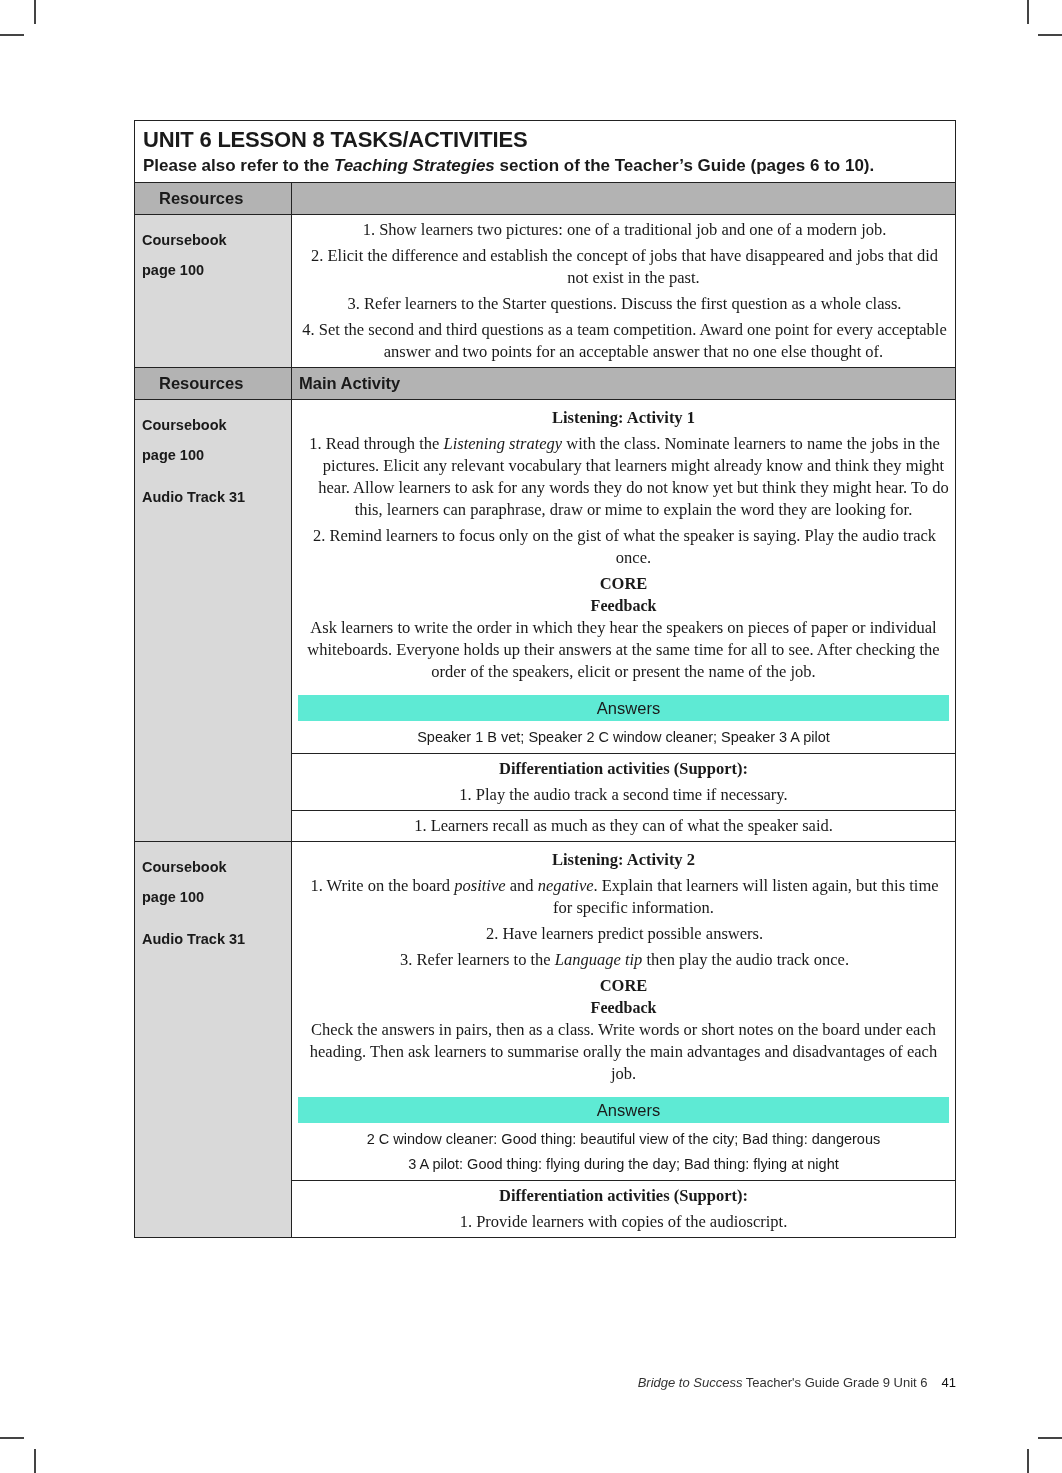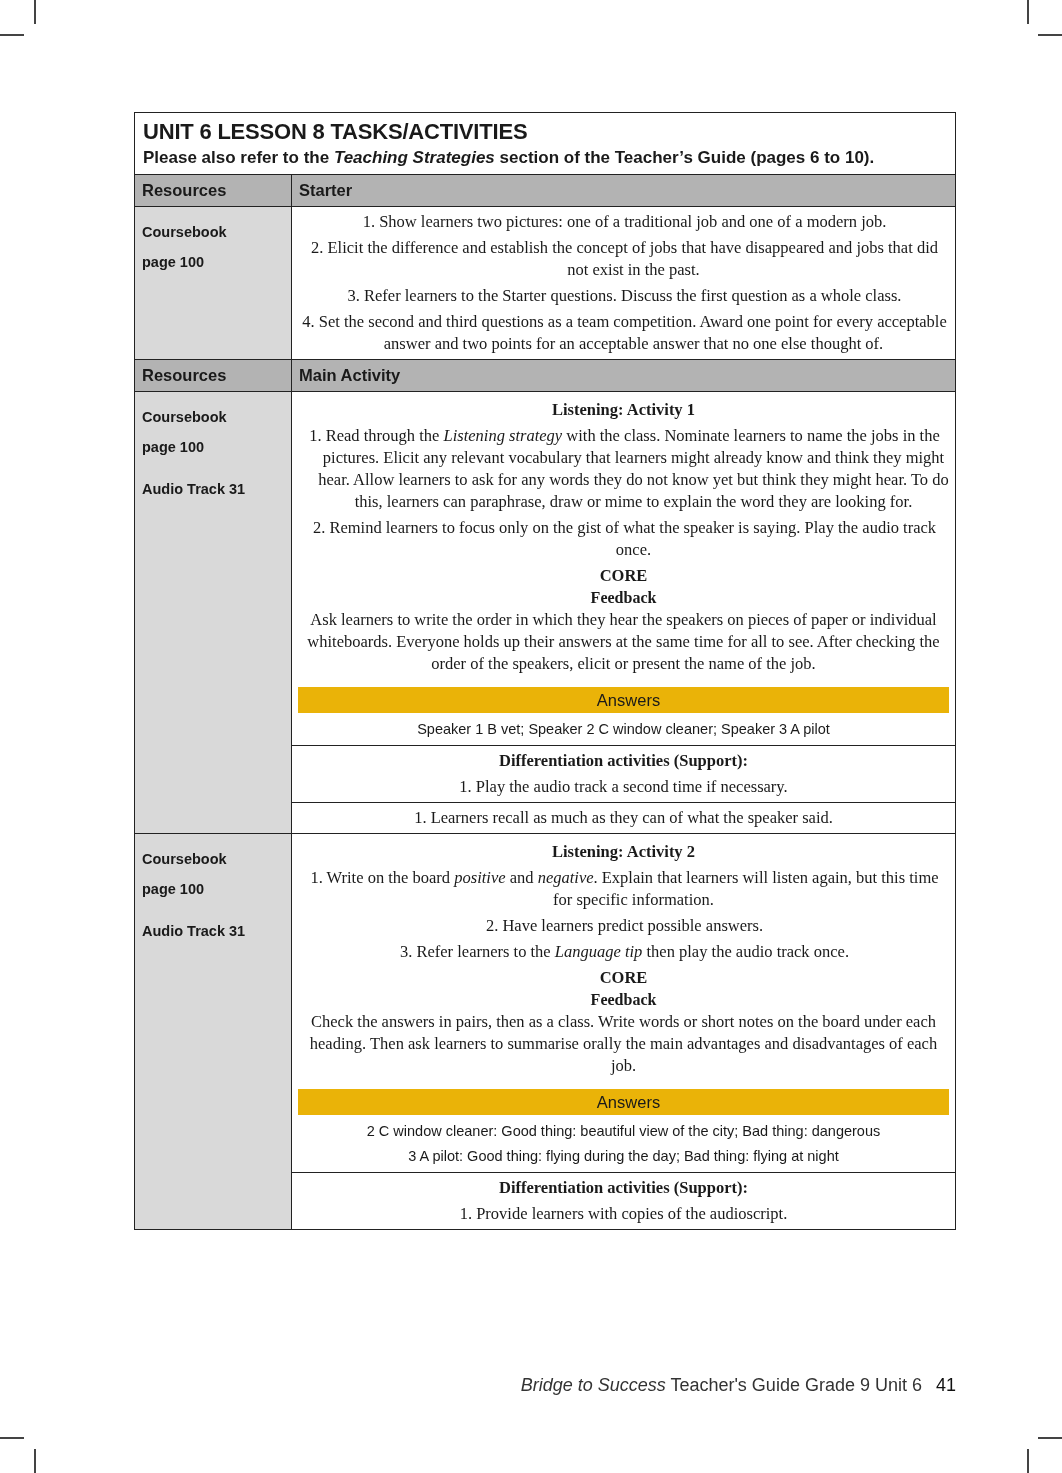--- a/index.html
+++ b/index.html
@@ -1,51 +1,51 @@
 <!DOCTYPE html>
 <html><head>
 <meta charset="utf-8">
 <style>
   html, body { margin: 0; padding: 0; background: #ffffff; }
   body { width: 1062px; height: 1473px; position: relative; overflow: hidden; color: #1a1a1a; }
   .crop { position: absolute; background: #444; }
 
-  .sheet { position: absolute; left: 134px; top: 112px; width: 822px; border: 1.5px solid #222; box-sizing: border-box; }
+  .sheet { position: absolute; left: 134px; top: 120px; width: 822px; border: 1.5px solid #222; box-sizing: border-box; }
   .title-block { padding: 5px 8px 4px 8px; border-bottom: 1.5px solid #222; }
   .title { font-family: "Liberation Sans", sans-serif; font-weight: bold; font-size: 22px; line-height: 28px; letter-spacing: -0.2px; }
   .subtitle { font-family: Liberation Sans, sans-serif; font-weight: bold; font-size: 17px; line-height: 24px; }
   .subtitle i { font-style: italic; }
 
   .row { display: flex; }
   .col-res { width: 157px; flex: 0 0 157px; border-right: 1.5px solid #222; box-sizing: border-box; }
   .col-main { flex: 1; }
 
   .hdr { background: #b3b3b3; border-bottom: 1.5px solid #222; height: 31px; }
   .hdr .col-res, .hdr .col-main { font-family: "Liberation Sans", sans-serif; font-weight: bold; font-size: 16.5px; line-height: 31px; padding-left: 7px; }
-  .hdr .col-res { padding-left: 7px; }
+  .hdr .col-res { padding-left: 24px; }
 
   .body-row { border-bottom: 1.5px solid #222; }
   .body-row:last-child { border-bottom: none; }
   .res-cell { background: #d9d9d9; padding: 6px 7px; font-family: "Liberation Sans", sans-serif; font-weight: bold; font-size: 14.5px; line-height: 22px; }
   .res-cell .line { display: block; margin-top: 8px; }
   .res-cell .gap { margin-top: 20px; }
 
   .main-cell { padding: 4px 6px 4px 6px; font-family: "Liberation Serif", serif; font-size: 16.5px; line-height: 22px; text-align: center; }
   .ol-item { padding-left: 20px; text-indent: -18px; margin: 0 0 4px 0; }
   .bold-head { font-weight: bold; font-size: 16.5px; line-height: 22px; }
   .mb4 { margin-bottom: 4px; }
   .para { margin: 0; }
 
-  .answers-bar { background: #eab308; margin: 12px 0 4px 0; height: 26px; font-family: "Liberation Sans", sans-serif; font-size: 16.5px; line-height: 26px; padding-left: 10px; }
+  .answers-bar { background: #5eead4; margin: 12px 0 4px 0; height: 26px; font-family: "Liberation Sans", sans-serif; font-size: 16.5px; line-height: 26px; padding-left: 10px; }
   .answer-line { font-family: "Liberation Sans", sans-serif; font-size: 14.5px; line-height: 25px; }
 
   .sub-block { border-top: 1.5px solid #222; margin: 0 -6px; padding: 4px 6px 4px 6px; }
   .sub-block .bold-head { margin-bottom: 4px; }
 
-  .footer { position: absolute; top: 1375px; right: 106px; font-family: "Liberation Sans", sans-serif; font-size: 18px; color: #333; }
+  .footer { position: absolute; top: 1375px; right: 106px; font-family: "Liberation Sans", sans-serif; font-size: 13px; color: #333; }
   .footer i { font-style: italic; }
   .footer .pg { color: #111; margin-left: 14px; }
 </style>
 </head>
 <body>
 
 <div class="crop" style="left:34px;top:0;width:1.5px;height:24px;"></div>
 <div class="crop" style="left:0;top:34px;width:24px;height:1.5px;"></div>
 <div class="crop" style="left:1027px;top:0;width:1.5px;height:24px;"></div>
 <div class="crop" style="left:1038px;top:34px;width:24px;height:1.5px;"></div>
@@ -56,21 +56,20 @@
 
 <div class="sheet">
 
   <div class="title-block">
     <div class="title">UNIT 6 LESSON 8 TASKS/ACTIVITIES</div>
     <div class="subtitle"><span>Please also refer to the </span><i>Teaching Strategies</i><span> section of the Teacher’s Guide (pages 6 to 10).</span></div>
   </div>
 
   <div class="row hdr">
     <div class="col-res">Resources</div>
-    <div class="col-main">Starter</div>
   </div>
 
   <div class="row body-row" style="border-bottom:1.5px solid #222;">
     <div class="col-res res-cell">
       <span class="line">Coursebook</span>
       <span class="line">page 100</span>
     </div>
     <div class="col-main main-cell">
       <div class="ol-item">1. Show learners two pictures: one of a traditional job and one of a modern job.</div>
       <div class="ol-item">2. Elicit the difference and establish the concept of jobs that have disappeared and jobs that did not exist in the past.</div>

